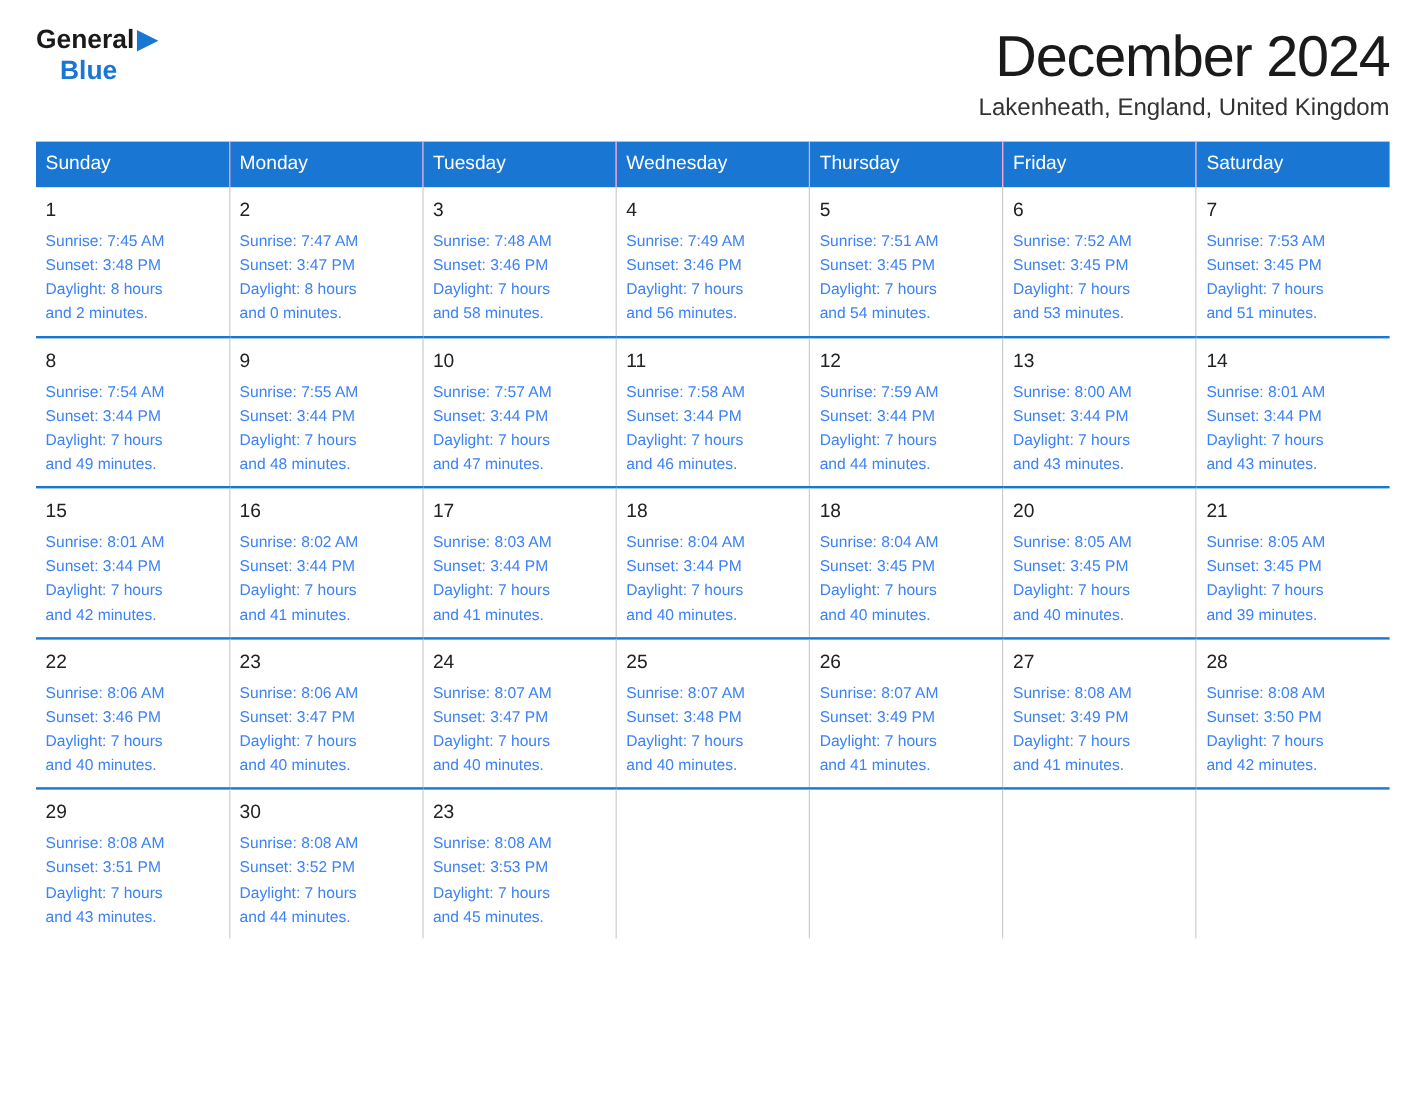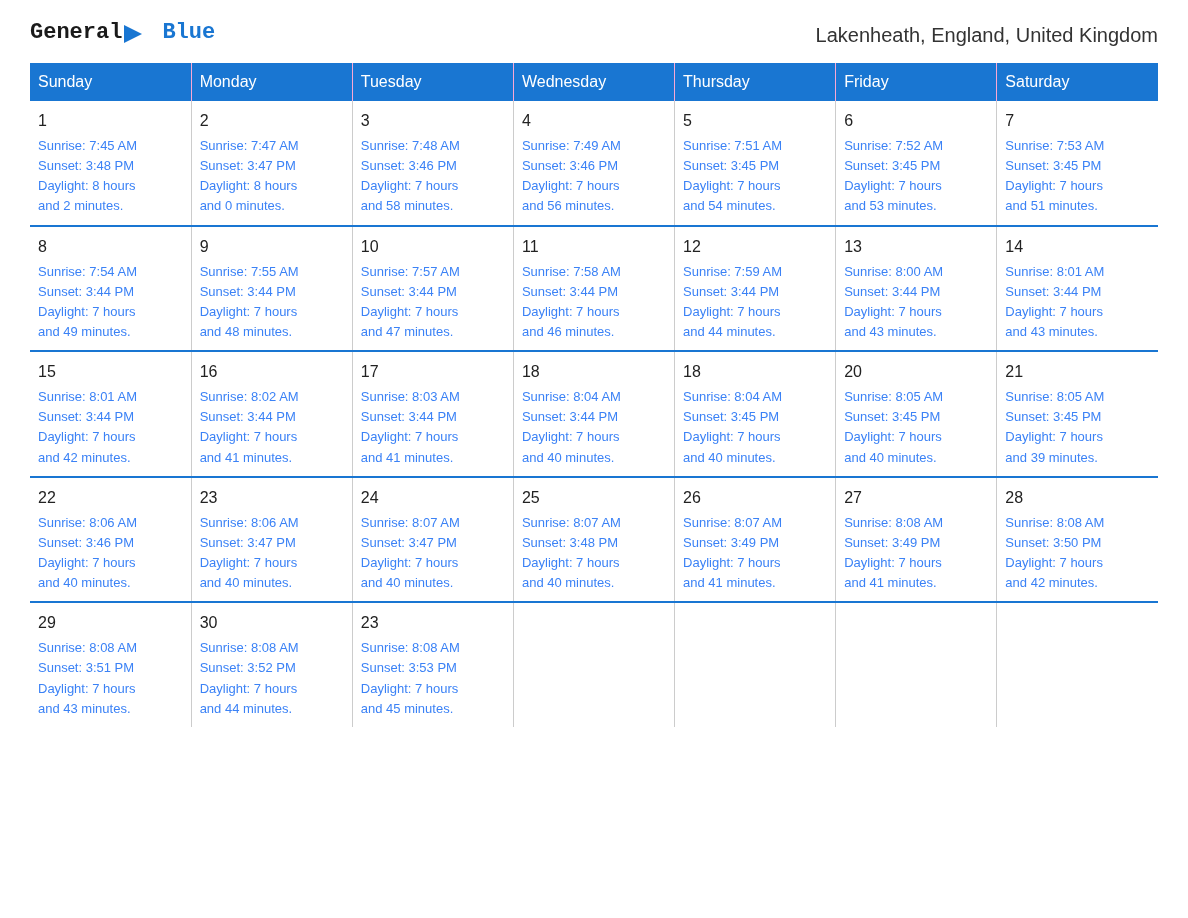--- a/index.html
+++ b/index.html
@@ -16,23 +16,22 @@
       align-items: flex-start;
       margin-bottom: 16px;
     }
     .logo-text-general {
       font-size: 22px;
       font-weight: bold;
       color: #1a1a1a;
     }
     .logo-container {
       display: flex;
-      flex-direction: row;
+      flex-direction: column;
       align-items: flex-start;
-      font-family: Liberation Mono, monospace;
     }
     .logo-top-row {
       display: flex;
       align-items: center;
     }
     .logo-bottom {
       color: #1976d2;
       font-size: 22px;
       font-weight: bold;
       margin-left: 20px;
@@ -107,20 +106,21 @@
   <div class="logo-container">
     <div class="logo-top-row">
       <span class="logo-text-general">General</span>
       <svg width="18" height="18" viewBox="0 0 18 18" style="margin-left:2px; margin-top:2px;">
         <polygon points="0,0 18,9 0,18" fill="#1976d2"></polygon>
       </svg>
     </div>
     <span class="logo-bottom">Blue</span>
   </div>
   <div class="title-block">
+    <div class="main-title">December 2024</div>
     <div class="subtitle">Lakenheath, England, United Kingdom</div>
   </div>
 </div>
 
 <table>
   <thead>
     <tr>
       <th>Sunday</th>
       <th>Monday</th>
       <th>Tuesday</th>

